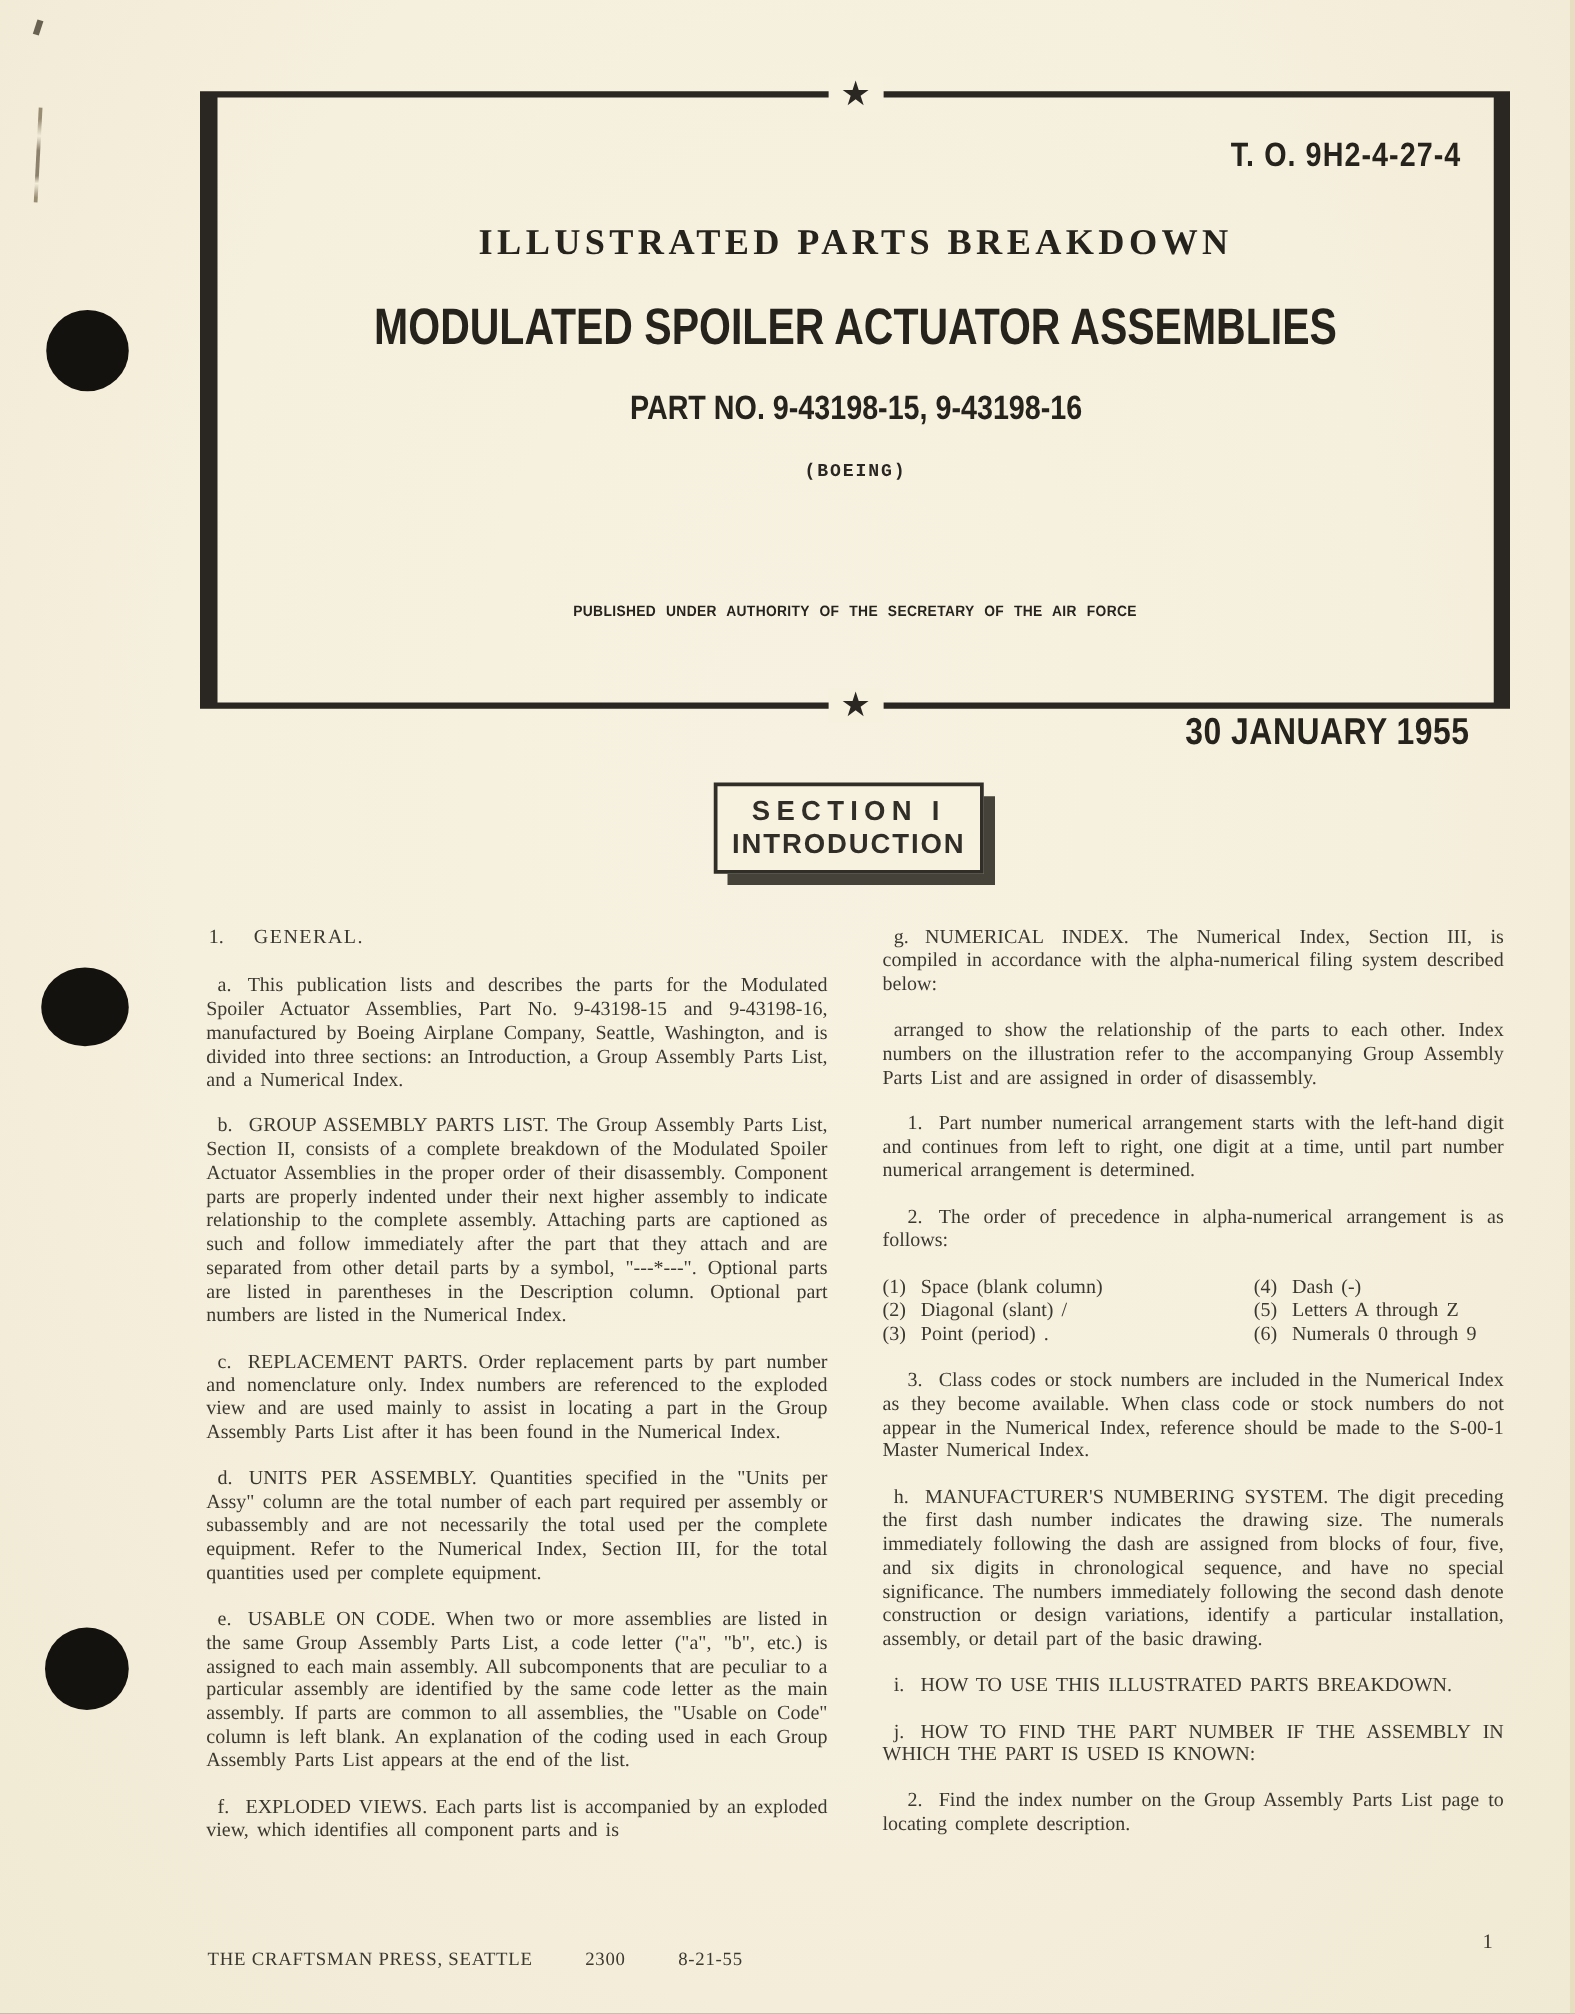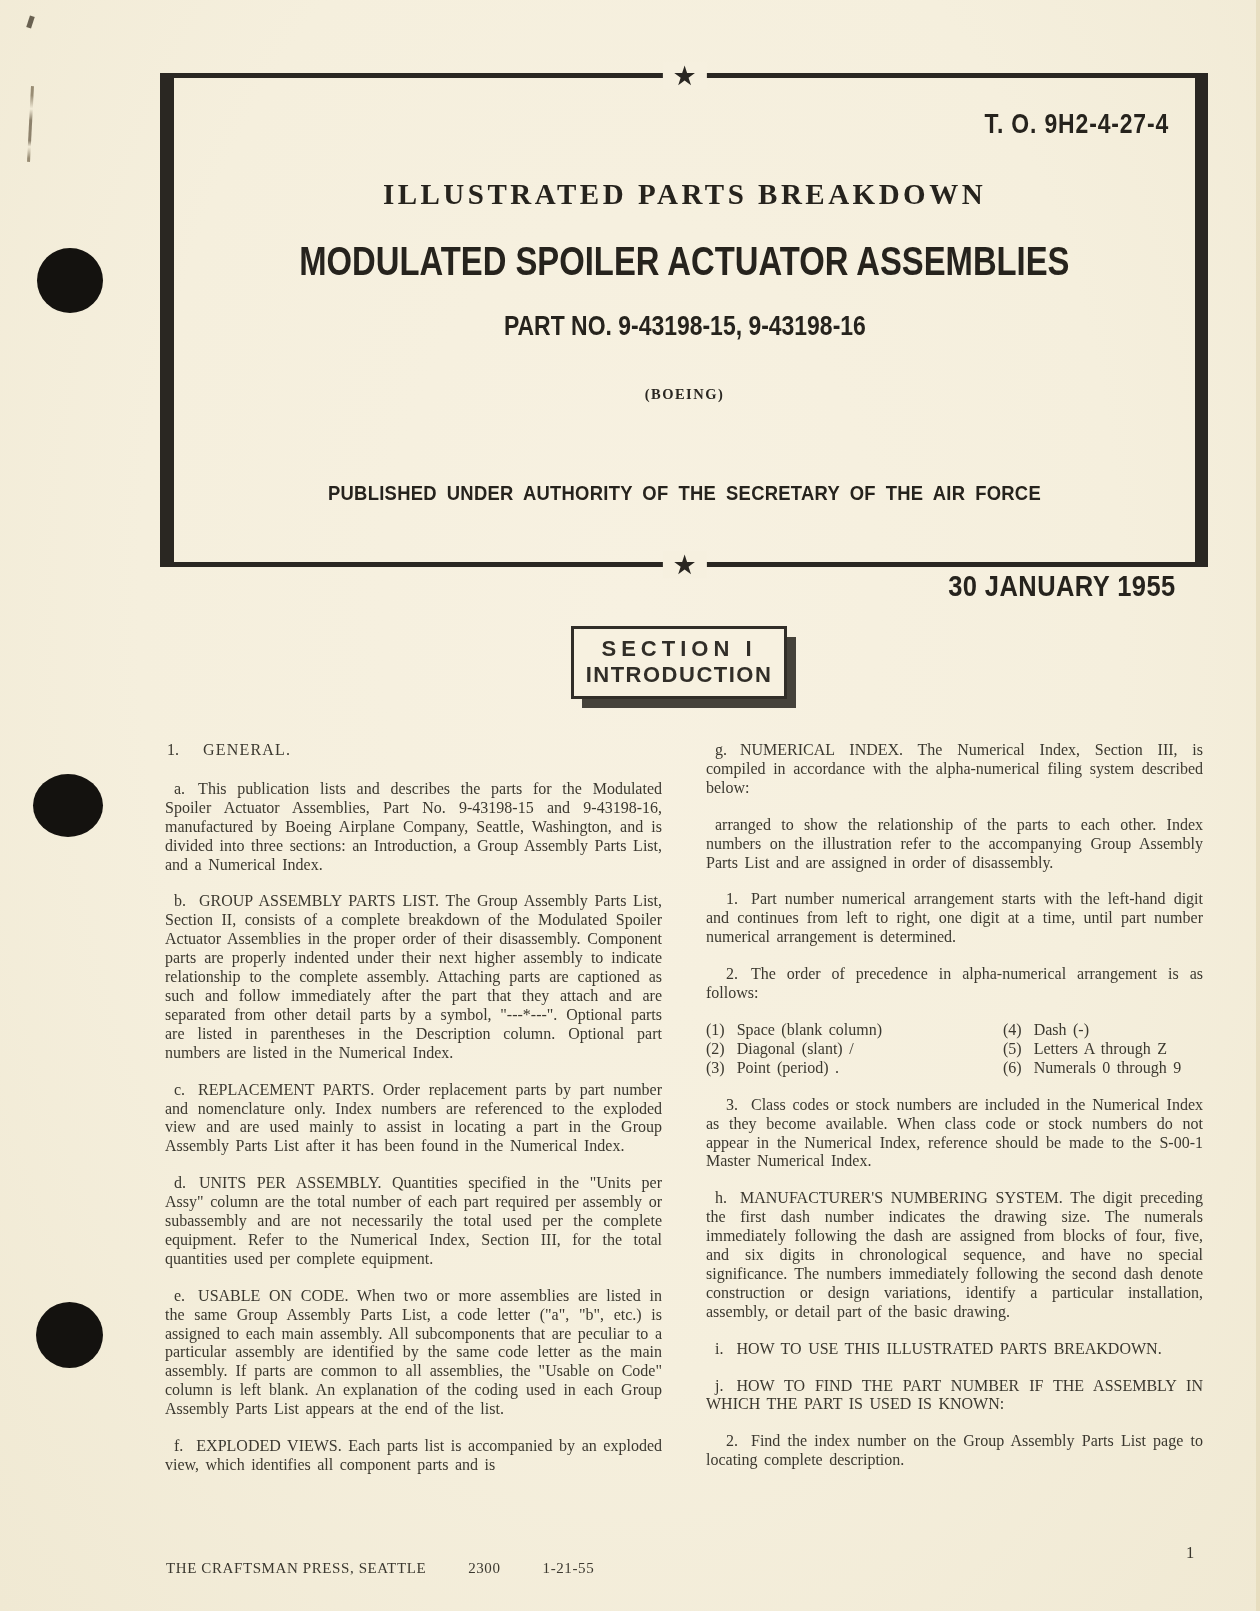--- a/index.html
+++ b/index.html
@@ -40,25 +40,25 @@
   .to-number { position:absolute; top:31px; right:26px; font-size:27px; letter-spacing:1px; }
   .doc-type {
     position:absolute; top:100px; left:0; right:0; text-align:center;
     font-family:"Liberation Serif", serif; font-weight:700; font-size:29px;
     letter-spacing:3.5px; color:#26231d;
   }
   .main-title { position:absolute; top:160px; left:0; right:0; text-align:center; font-size:41px; }
   .main-title .cx { transform:scaleX(0.80); }
   .part-no { position:absolute; top:233px; left:0; right:0; text-align:center; font-size:27px; }
   .boeing {
-    position:absolute; top:308px; left:0; right:0; text-align:center;
-    font-family:Liberation Serif, serif; font-weight:700; font-size:14.5px;
+    position:absolute; top:292px; left:0; right:0; text-align:center;
+    font-family:Liberation Mono, monospace; font-weight:700; font-size:14.5px;
     letter-spacing:1.5px; color:#2a2722;
   }
-  .authority { position:absolute; top:404px; left:0; right:0; text-align:center; font-size:20px; }
+  .authority { position:absolute; top:404px; left:0; right:0; text-align:center; font-size:12px; }
   .authority .cx { transform:scaleX(0.92); word-spacing:5px; letter-spacing:0.3px; }
 
   .pub-date { position:absolute; top:569px; right:84px; font-size:30px; letter-spacing:0.5px; }
 
   
   .section-banner {
     position:absolute; left:571px; top:626px; width:216px; box-sizing:border-box;
     border:3px solid #312e28; background:#f7f1e0; text-align:center; padding:7px 2px 8px;
     box-shadow:10px 10px 0 -1px #45423a;
     font-family:"Liberation Sans", sans-serif; font-weight:700; color:#312e28;
@@ -200,17 +200,17 @@
     </p>
     <p class="para">
       <span class="plabel">j.</span><span>HOW TO FIND THE PART NUMBER IF THE ASSEMBLY IN WHICH THE PART IS USED IS KNOWN:</span>
     </p>
     <p class="para sub">
       <span class="plabel">2.</span><span>Find the index number on the Group Assembly Parts List page to locating complete description.</span>
     </p>
   </div>
 
   <div class="printer-line">
-    <span>THE CRAFTSMAN PRESS, SEATTLE</span><span class="gap">2300</span><span class="gap">1-21-55</span>
+    <span>THE CRAFTSMAN PRESS, SEATTLE</span><span class="gap">2300</span><span class="gap">8-21-55</span>
   </div>
   <div class="page-number">1</div>
 
 </div>
 
 </body></html>

